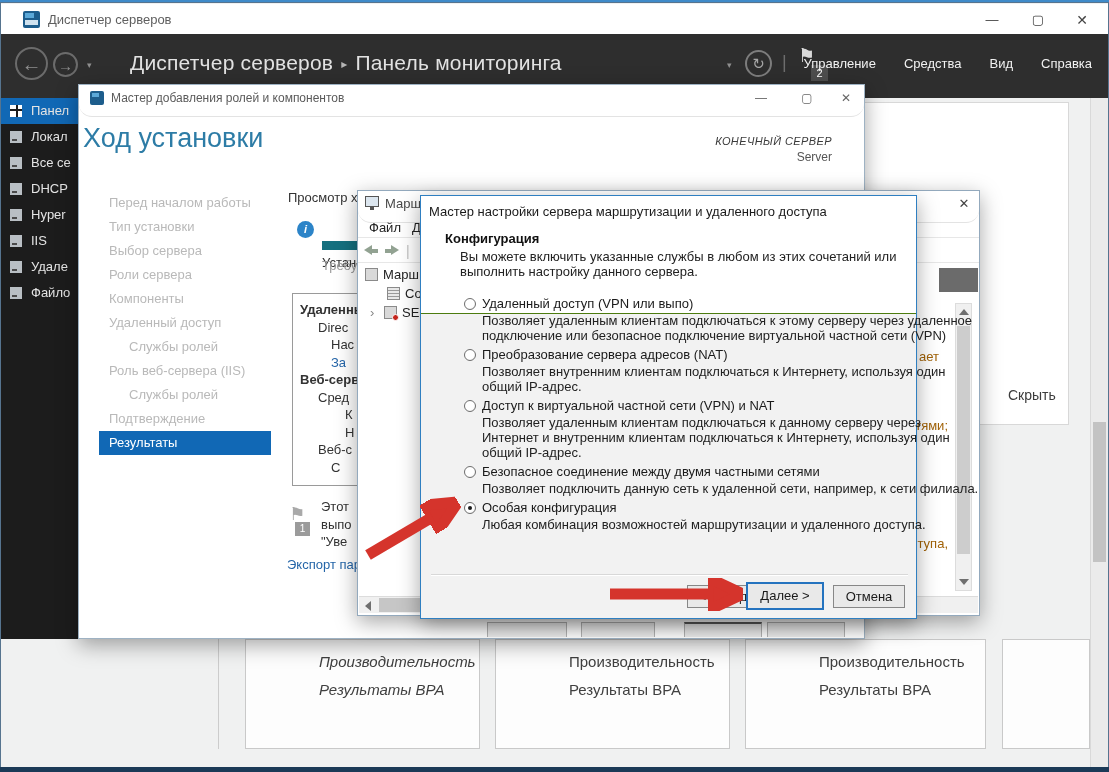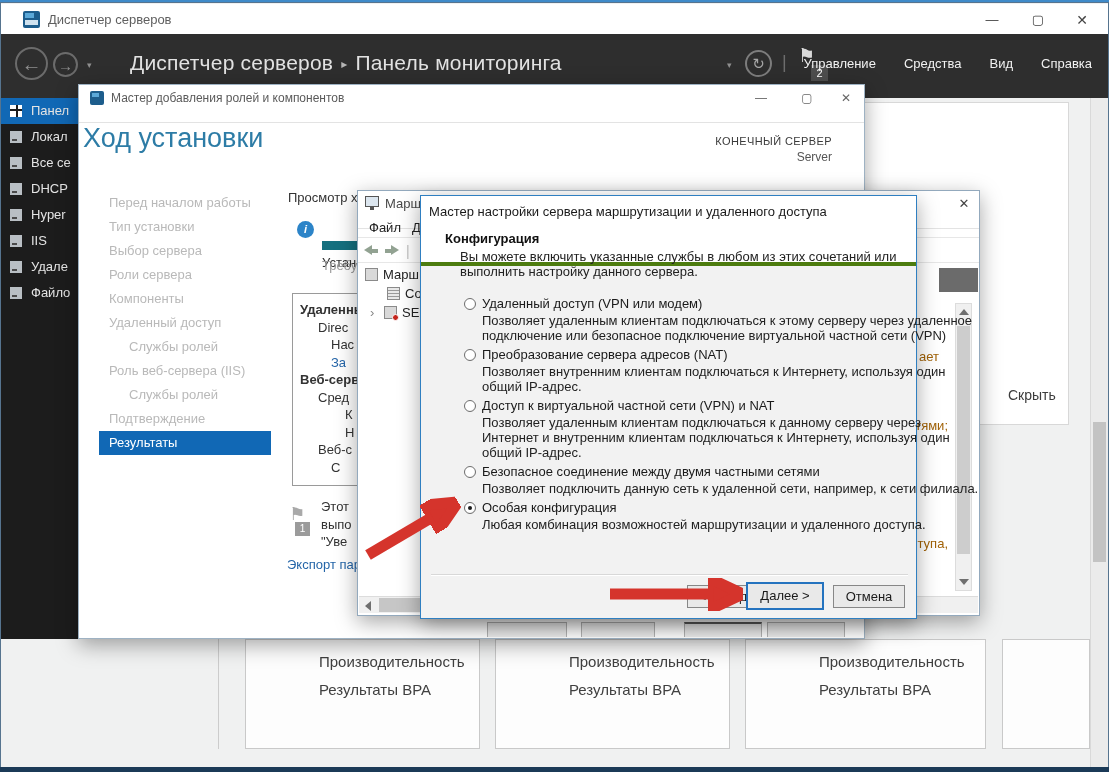--- a/index.html
+++ b/index.html
@@ -41,29 +41,29 @@
   .si.grid{background:
      linear-gradient(#1c1c1c,#1c1c1c) 6px 0/2px 100% no-repeat,
      linear-gradient(#1c1c1c,#1c1c1c) 0 4px/100% 2px no-repeat,#fff;}
   .si.plain::after{content:"";position:absolute;left:2px;bottom:2px;width:5px;height:2px;background:#4a4a4a;}
   
   .welcome{position:absolute;left:222px;top:100px;width:847px;height:323px;background:#fff;border:1px solid #d8d8d8;}
   .hidebtn{position:absolute;left:1008px;top:385px;font-size:14px;color:#3c3c3c;}
   .tile{position:absolute;top:637px;height:110px;background:#fdfdfd;border:1px solid #c9c9c9;font-size:15px;color:#404040;}
   .tile .l1{position:absolute;left:73px;top:13px;}
   .tile .l2{position:absolute;left:73px;top:41px;}
-  .t1{left:245px;width:235px;} .t2{left:495px;width:235px;} .t3{left:745px;width:241px;}
+  .t1{left:245px;width:235px;font-style:italic;} .t2{left:495px;width:235px;} .t3{left:745px;width:241px;}
   .t4{left:1002px;width:88px;} 
   .vline{position:absolute;left:218px;top:637px;width:1px;height:110px;background:#cccccc;}
   .mainscroll{position:absolute;left:1090px;top:96px;width:18px;height:669px;background:#ebebeb;border-left:1px solid #d9d9d9;}
   .mainscroll .thumb{position:absolute;left:2px;top:324px;width:13px;height:140px;background:#c3c3c3;}
   .bottomstrip{position:absolute;left:0;top:765px;width:1109px;height:7px;background:#1b3a57;}
   
   .win{position:absolute;background:#fff;box-shadow:0 6px 20px rgba(0,0,0,.35);}
-  .wtitle{position:absolute;left:0;top:0;right:0;height:38px;background:#fff;border-bottom:1px solid #e3e3e3;}
+  .wtitle{position:absolute;left:0;top:0;right:0;height:32px;background:#fff;border-bottom:1px solid #e3e3e3;border-radius:13px;}
   
   .wizard{left:78px;top:82px;width:787px;height:555px;border:1px solid #9eb2c3;z-index:10;}
   .wz-title{position:absolute;left:32px;top:6px;font-size:12px;color:#5a5a5a;}
   .wz-icon{position:absolute;left:11px;top:6px;width:14px;height:14px;background:#1d5d8c;border-radius:2px;}
   .wz-icon::before{content:"";position:absolute;left:2px;top:2px;width:7px;height:4px;background:#5ba8d8;}
   .wz-ctl{position:absolute;top:4px;width:18px;height:18px;text-align:center;line-height:18px;font-size:12px;color:#666;}
   .wz-heading{position:absolute;left:4px;top:38px;font-size:27px;font-weight:300;color:var(--heading);}
   .wz-target{position:absolute;right:32px;top:50px;text-align:right;color:#3a3a3a;}
   .wz-target .t1{font-size:11px;letter-spacing:.4px;}
   .wz-target .t2{font-size:12px;color:#555;margin-top:3px;}
@@ -116,21 +116,21 @@
   .confrag span:nth-child(3){top:345px;}
   .vscroll{position:absolute;right:7px;top:112px;width:17px;height:288px;background:#f0f0f0;border:1px solid #dcdcdc;}
   .vscroll .chU,.vscroll .chD{position:absolute;left:3px;width:0;height:0;border-left:5px solid transparent;border-right:5px solid transparent;}
   .chU{top:5px;border-bottom:6px solid #6f6f6f;} .chD{bottom:5px;border-top:6px solid #6f6f6f;}
   .vscroll .thumb{position:absolute;left:1px;top:22px;width:13px;height:228px;background:#cdcdcd;}
   .hscroll{position:absolute;left:1px;bottom:2px;width:619px;height:17px;background:#f0f0f0;border-top:1px solid #dcdcdc;}
   .hscroll .chL{position:absolute;left:6px;top:4px;width:0;height:0;border-top:5px solid transparent;border-bottom:5px solid transparent;border-right:6px solid #6f6f6f;}
   .hscroll .thumb{position:absolute;left:20px;top:1px;width:130px;height:14px;background:#c6c6c6;}
   
   .dialog{left:420px;top:193px;width:497px;height:424px;background:#f2f2f2;border:1px solid var(--dlgborder);z-index:30;}
-  .dlg-head{position:absolute;left:0;top:0;right:0;height:70px;background:#fff;border-bottom:4px solid #4d7c0f;}
+  .dlg-head{position:absolute;left:0;top:0;right:0;height:118px;background:#fff;border-bottom:1px solid #4d7c0f;}
   .dlg-title{position:absolute;left:8px;top:8px;font-size:13px;color:#1a1a1a;}
   .dlg-sect{position:absolute;left:24px;top:35px;font-size:13px;font-weight:bold;color:#111;}
   .dlg-intro{position:absolute;left:39px;top:53px;font-size:13px;color:#222;line-height:15px;}
   .opts{position:absolute;left:0;top:100px;right:10px;}
   .opt{position:relative;margin-bottom:4px;padding-left:61px;}
   .opt .radio{position:absolute;left:43px;top:2px;width:12px;height:12px;border:1px solid #6e6e6e;border-radius:50%;
      background:radial-gradient(circle at 35% 35%,#fff 60%,#dcdcdc);}
   .opt .radio .rdot{position:absolute;left:3px;top:3px;width:4px;height:4px;background:#1a1a1a;border-radius:50%;}
   .opt .olabel{display:block;font-size:13px;color:#1a1a1a;line-height:16px;margin-bottom:1px;white-space:nowrap;}
   .opt .oline{font-size:13px;color:#222;line-height:15px;white-space:nowrap;}
@@ -332,21 +332,21 @@
       <div class="dlg-title">Мастер настройки сервера маршрутизации и удаленного доступа</div>
       <div class="dlg-sect">Конфигурация</div>
       <div class="dlg-intro">
         <div>Вы можете включить указанные службы в любом из этих сочетаний или</div>
         <div>выполнить настройку данного сервера.</div>
       </div>
     </div>
     <div class="opts" id="opts">
         <div class="opt">
           <span class="radio"></span>
-          <span class="olabel">Удаленный доступ (VPN или модем)</span>
+          <span class="olabel">Удаленный доступ (VPN или выпо)</span>
           <div class="oline">Позволяет удаленным клиентам подключаться к этому серверу через удаленное</div>
           <div class="oline">подключение или безопасное подключение виртуальной частной сети (VPN)</div>
         </div>
         <div class="opt">
           <span class="radio"></span>
           <span class="olabel">Преобразование сервера адресов (NAT)</span>
           <div class="oline">Позволяет внутренним клиентам подключаться к Интернету, используя один</div>
           <div class="oline">общий IP-адрес.</div>
         </div>
         <div class="opt">

